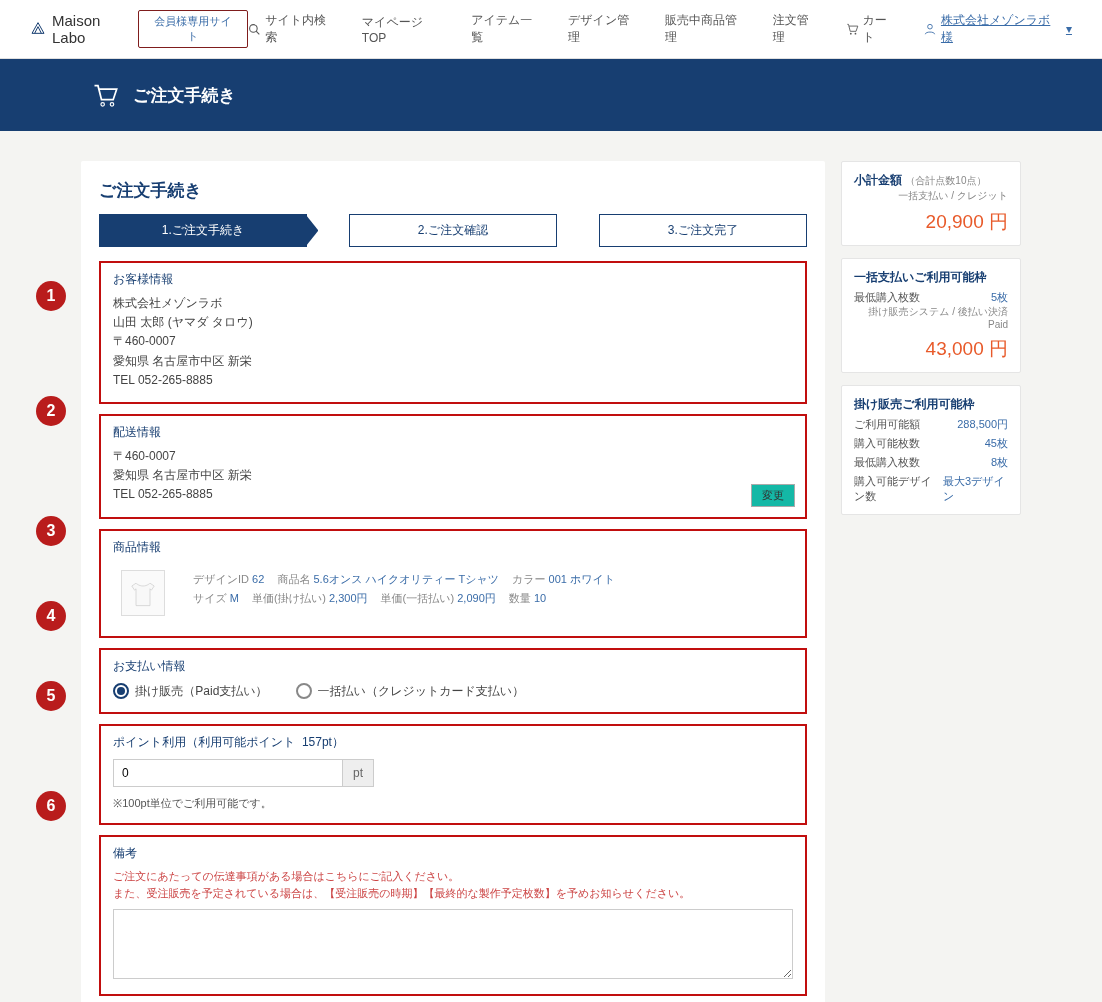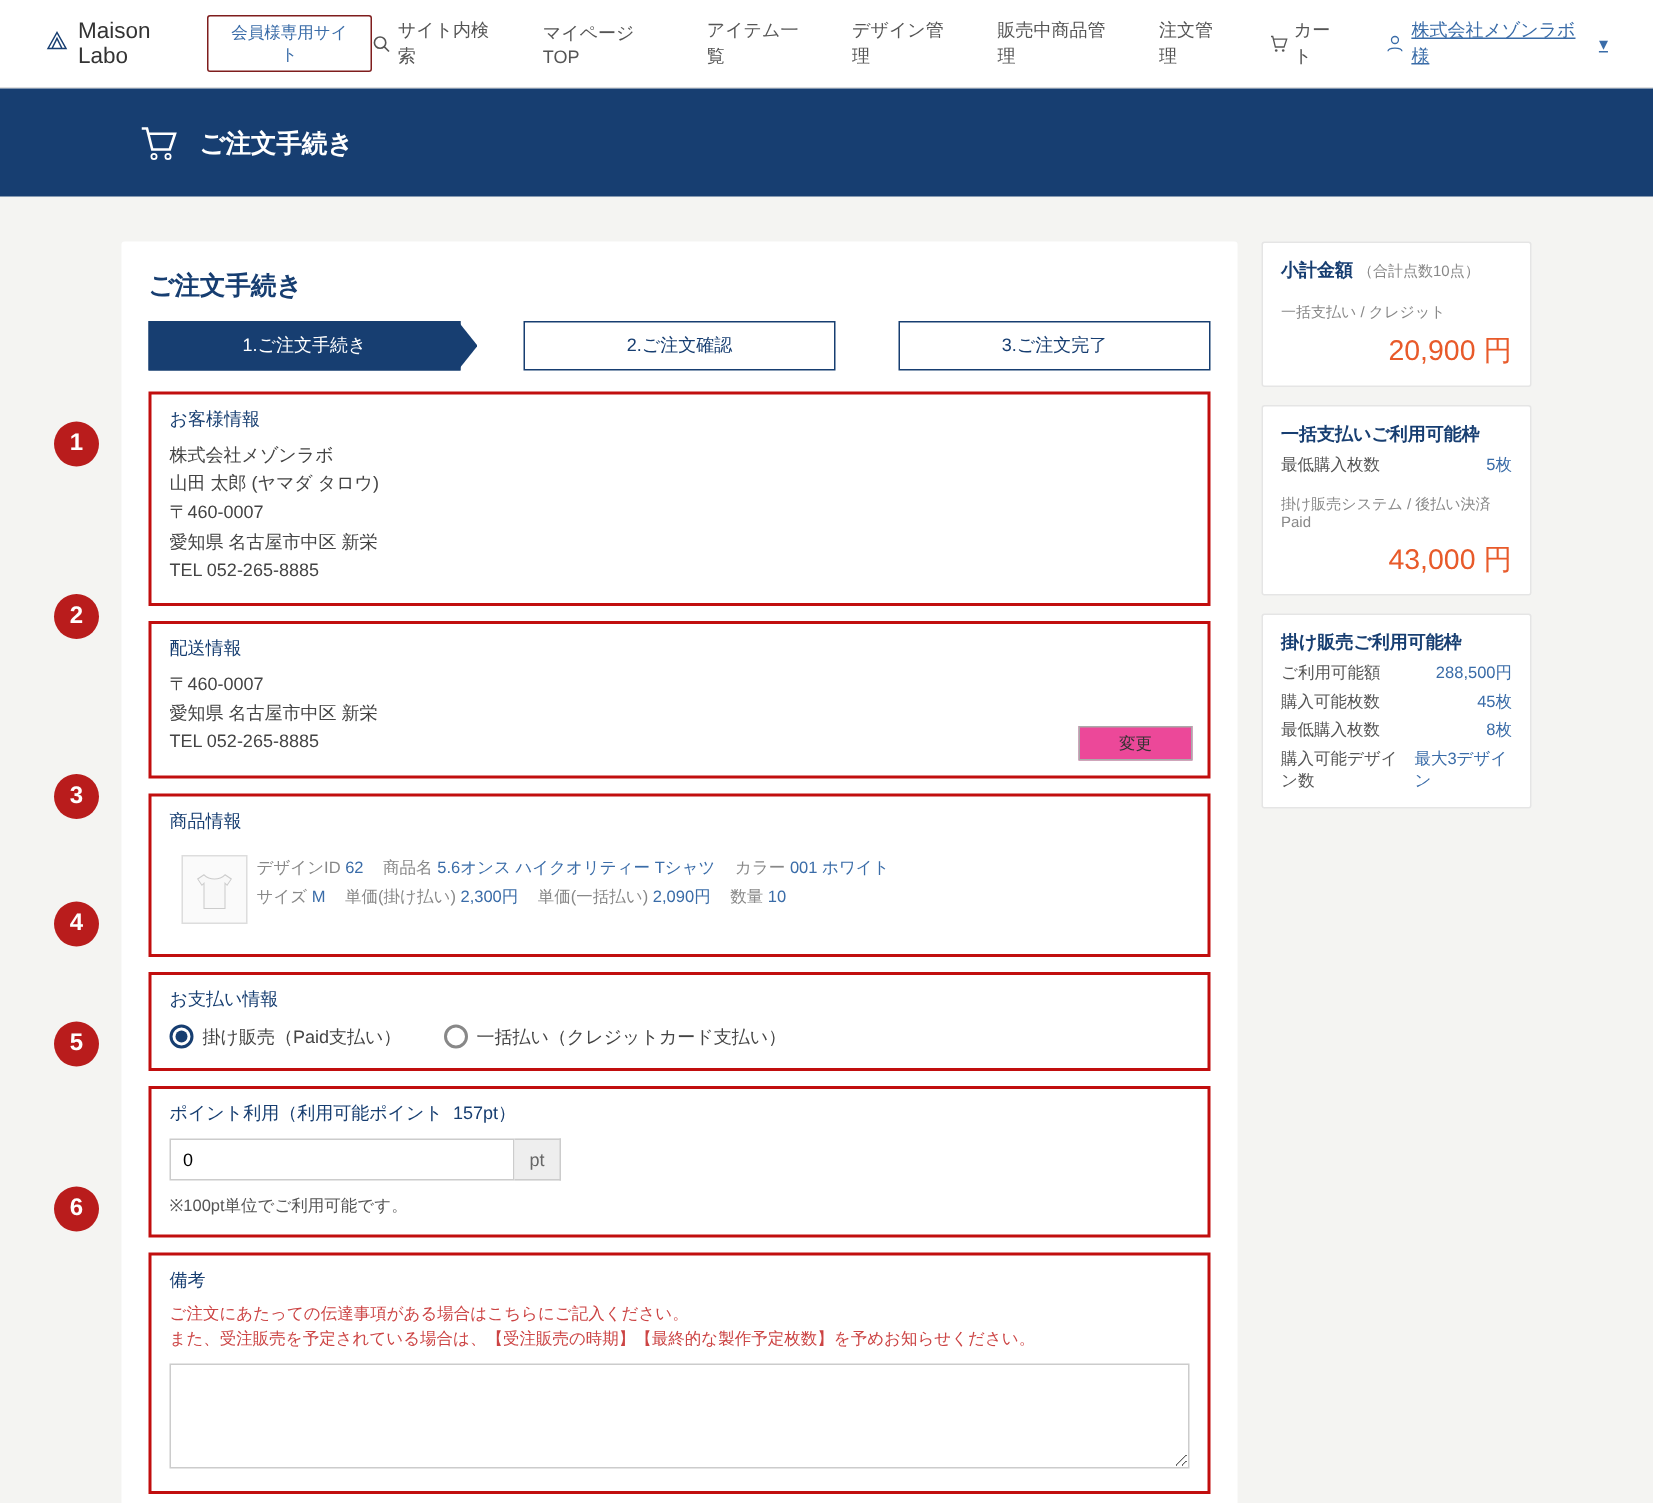--- a/index.html
+++ b/index.html
@@ -29,23 +29,23 @@
 .main h2 { color: #173e71; font-size: 17px; margin-bottom: 12px; }
 .steps { display: flex; gap: 42px; margin-bottom: 14px; }
 .step { flex: 1; text-align: center; padding: 7px 0; font-size: 12px; border: 1px solid #173e71; color: #173e71; background: #fff; position: relative; }
 .step.active { background: #173e71; color: #fff; }
 .step.active::after { content: ""; position: absolute; right: -12px; top: 0; bottom: 0; width: 0; border-left: 12px solid #173e71; border-top: 15px solid transparent; border-bottom: 15px solid transparent; }
 
 
 .section { padding: 8px 12px 12px; margin-bottom: 10px; position: relative; }
 .section h3 { color: #173e71; font-size: 12px; font-weight: normal; margin-bottom: 6px; }
 .section p { font-size: 12px; line-height: 1.6; color: #444; }
-.change-btn { position: absolute; right: 10px; bottom: 10px; border: 1px solid #aaa; background: #ec4899; padding: 3px 26px; font-size: 11px; color: #333; }
-
-.product-row { display: flex; gap: 6px; align-items: flex-start; padding: 8px; }
+.change-btn { position: absolute; right: 10px; bottom: 10px; border: 1px solid #aaa; background: #14b8a6; padding: 3px 10px; font-size: 11px; color: #333; }
+
+.product-row { display: flex; gap: 28px; align-items: flex-start; padding: 8px; }
 .thumb { width: 44px; height: 46px; border: 1px solid #ddd; background: #fafafa; display: flex; align-items: center; justify-content: center; }
 .thumb svg { width: 28px; height: 32px; }
 .prod-meta { font-size: 11px; color: #666; line-height: 1.8; }
 .prod-meta .lbl { color: #888; }
 .prod-meta .val { color: #3a6ca8; margin-right: 10px; }
 
 .radio-row { display: flex; gap: 28px; align-items: center; margin-top: 8px; }
 .radio-row label { display: flex; align-items: center; gap: 6px; font-size: 12px; color: #444; }
 .radio-dot { width: 16px; height: 16px; border: 2px solid #173e71; border-radius: 50%; display: inline-flex; align-items: center; justify-content: center; }
 .radio-dot.on::after { content: ""; width: 8px; height: 8px; border-radius: 50%; background: #173e71; }
@@ -60,21 +60,21 @@
 textarea { width: 100%; height: 70px; border: 1px solid #ccc; margin-top: 6px; resize: vertical; padding: 4px; }
 
 
 .side { width: 180px; display: flex; flex-direction: column; gap: 12px; }
 .side-card { background: #fff; padding: 10px 12px; border: 1px solid #e5e5e5; border-radius: 2px; }
 .side-card h4 { font-size: 12px; color: #173e71; font-weight: bold; display: inline; }
 .side-card .sub { font-size: 10px; color: #888; }
 .side-card .big { text-align: right; font-size: 19px; color: #e85a2a; margin-top: 6px; }
 .side-card .line { display: flex; justify-content: space-between; font-size: 11px; color: #555; margin-top: 4px; }
 .side-card .line .r { color: #3a6ca8; }
-.side-card .meta { font-size: 10px; color: #888; margin-top: 12px; }
+.side-card .meta { font-size: 10px; color: #888; margin-top: 0; text-align: right; }
 </style>
 </head>
 <body>
 
 <div class="header">
   <span class="logo">
     <span class="logo-icon">
       <svg viewBox="0 0 24 24">
           <path d="M3 20 L12 4 L21 20 Z M7 20 L12 10 L17 20" fill="none" stroke="#173e71" stroke-width="1.5"></path>
         </svg>

